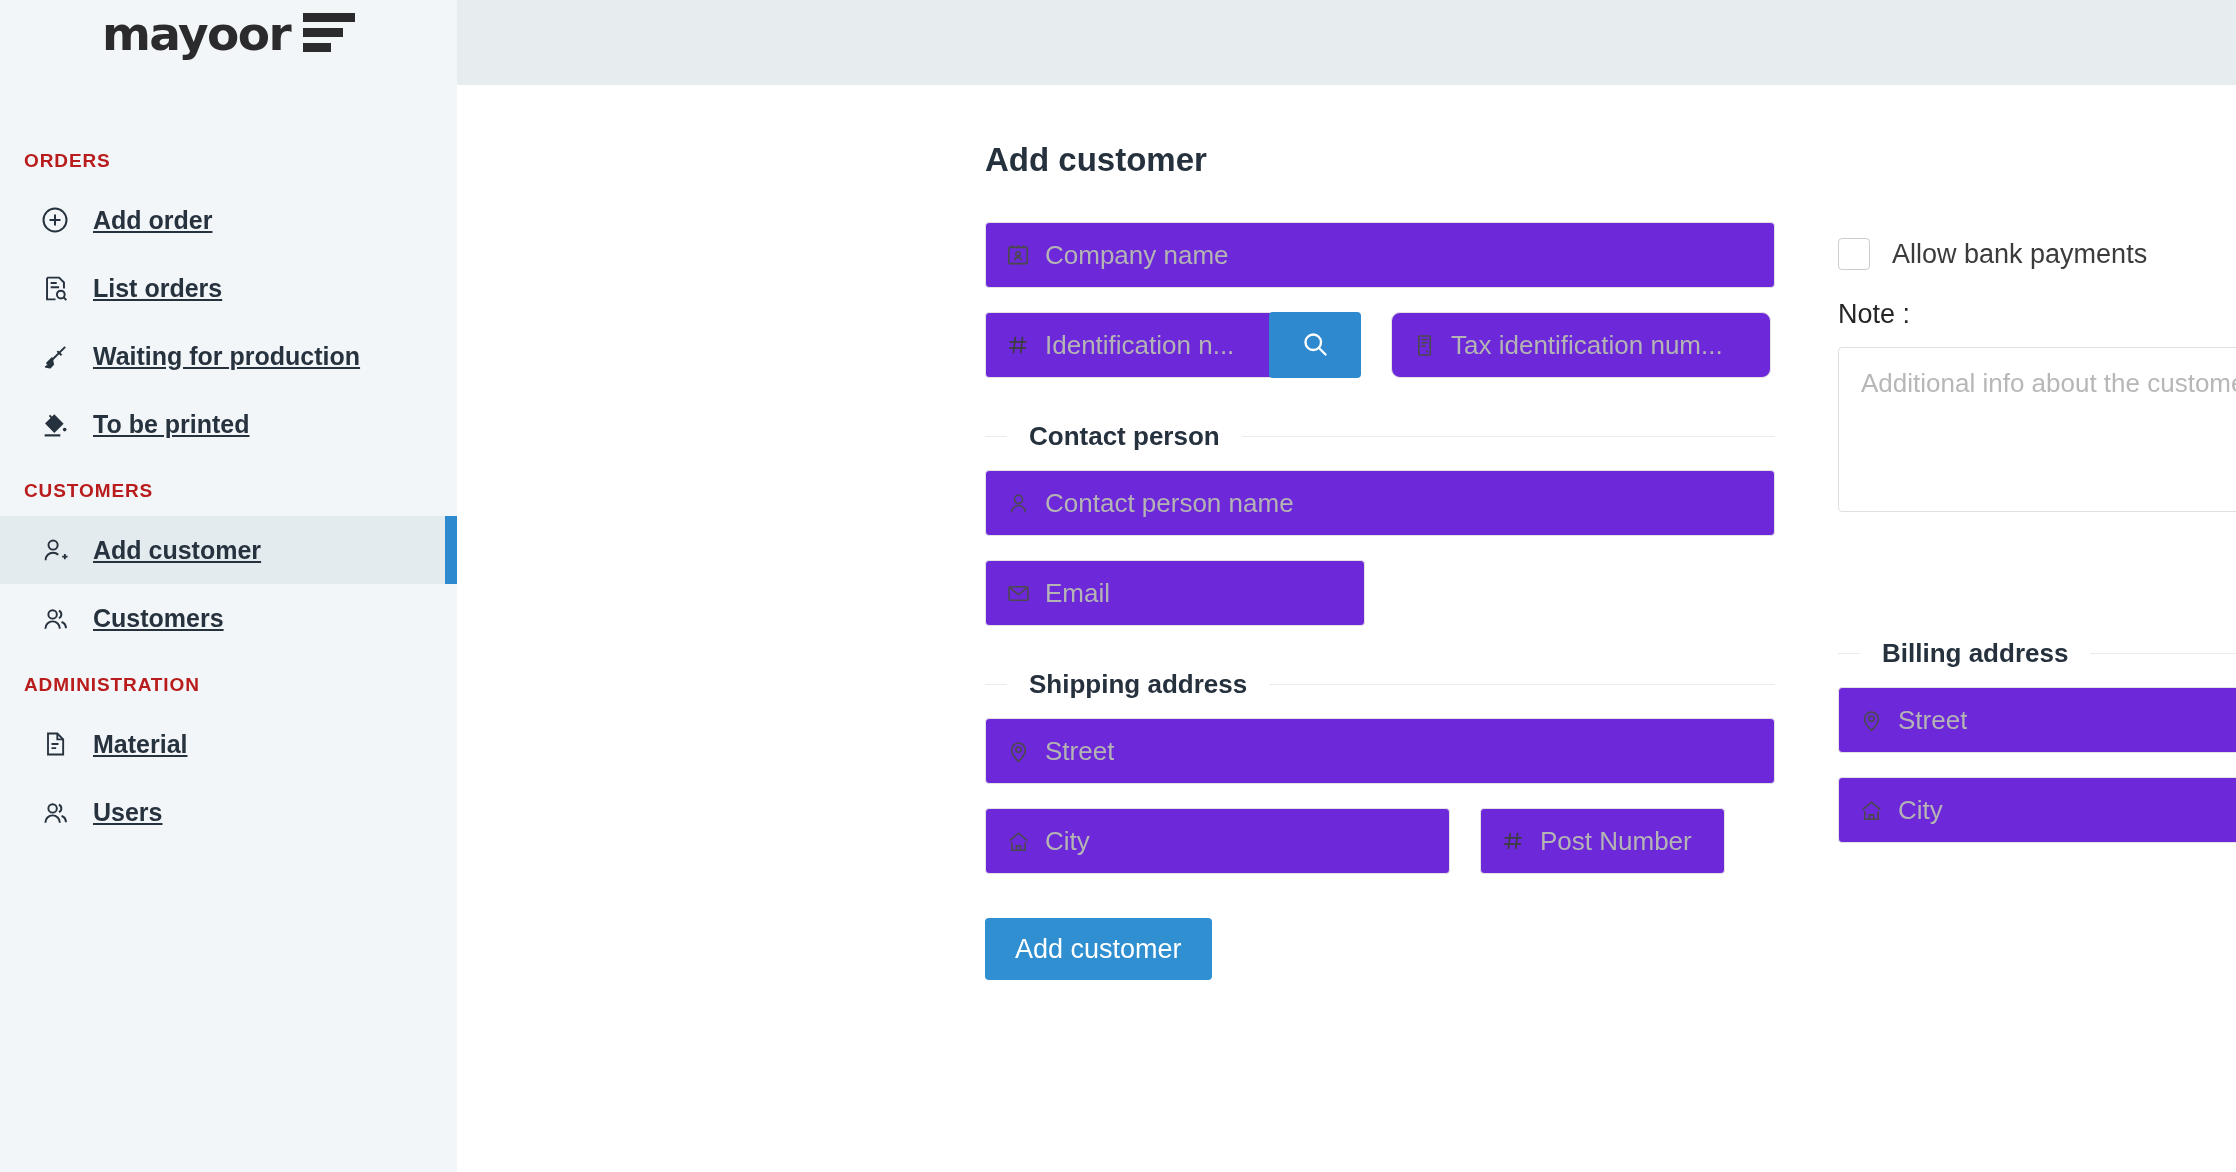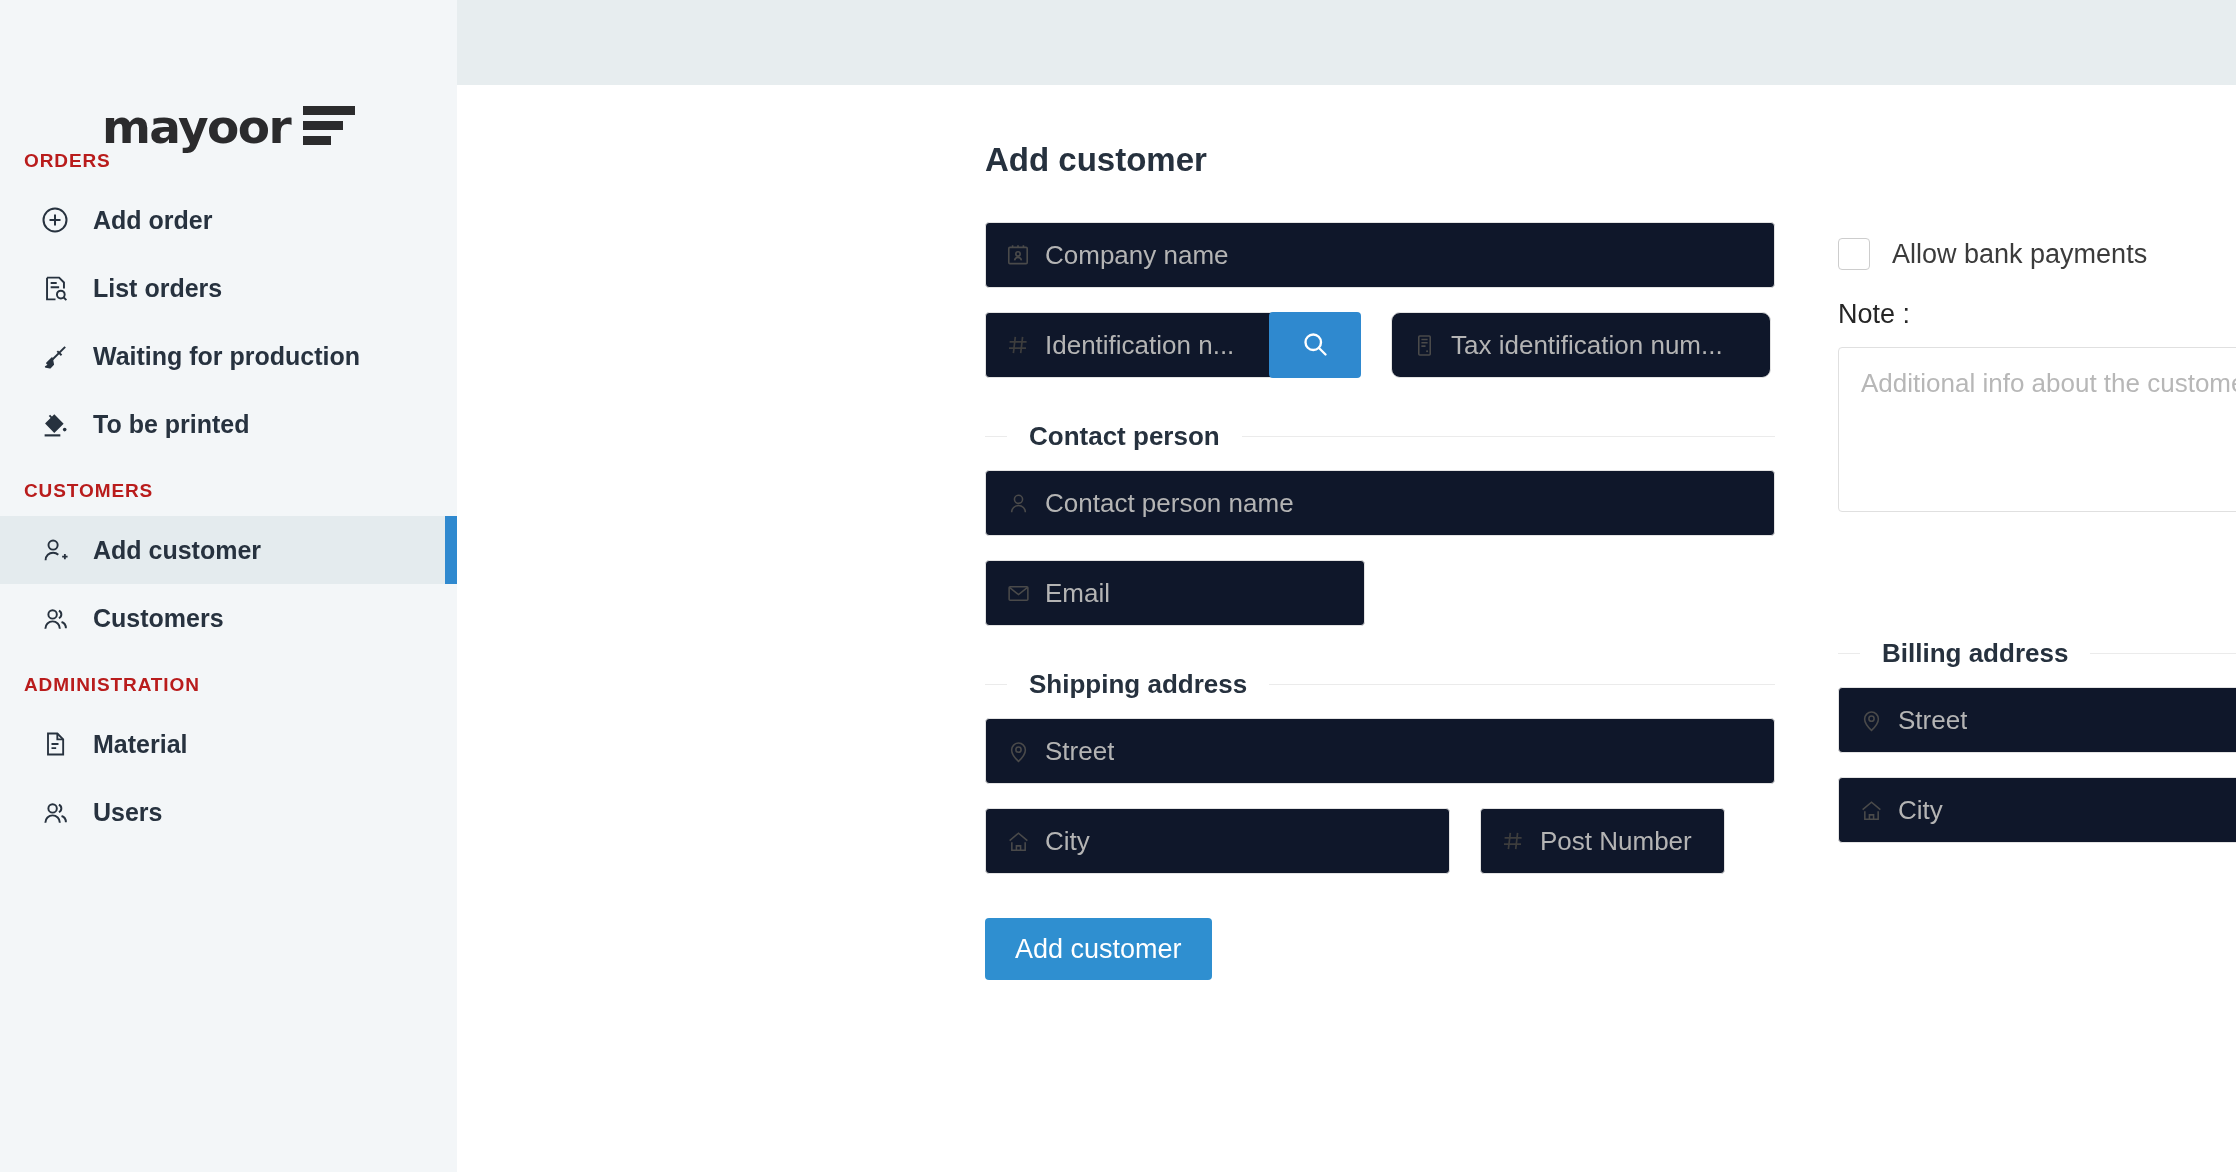--- a/index.html
+++ b/index.html
@@ -13,22 +13,22 @@
 
   
   .sidebar {
     width: 457px; height: 1172px; flex: 0 0 457px;
     background: #f3f6f8;
     position: relative;
     overflow: hidden;
   }
   .logo-wrap {
     height: 150px;
-    display: flex; align-items: flex-end; justify-content: center;
-    padding-top: 28px;
+    display: flex; align-items: flex-start; justify-content: center;
+    padding-top: 10px;
   }
   .logo { display: flex; align-items: center; gap: 13px; }
   .logo-text {
     font-size: 47px; font-weight: bold; letter-spacing: -1.6px;
     color: #2b2b2d; line-height: 1;
     font-family: "DejaVu Sans", sans-serif;
   }
   .logo-bars { display: flex; flex-direction: column; gap: 6px; padding-bottom: 3px; }
   .logo-bars i { display: block; height: 9px; background: #2b2b2d; border-radius: 0; }
   .logo-bars i:nth-child(1) { width: 52px; }
@@ -39,20 +39,21 @@
     font-size: 19px; font-weight: bold; letter-spacing: 0.9px;
     color: #b91c1c; padding: 0 0 0 24px; margin-bottom: 14px;
   }
   .nav-group { margin-bottom: 6px; }
   .nav-item {
     display: flex; align-items: center; gap: 23px;
     height: 68px; padding-left: 40px;
     color: #27323f; font-size: 25px; font-weight: bold;
     position: relative; cursor: pointer;
     white-space: nowrap;
+    text-decoration: underline;
   }
   .nav-item.active { background: #e4ebee; }
   .nav-item.active::after {
     content: ""; position: absolute; right: 0; top: 0;
     width: 12px; height: 100%; background: #2f89cf;
   }
   .nav-item .ico { width: 30px; height: 30px; display:flex; align-items:center; justify-content:center; flex:0 0 30px; }
   .nav-item .ico svg { display: block; }
 
   
@@ -71,21 +72,21 @@
 
   .form-grid {
     display: flex; gap: 0; margin-top: 43px; padding-left: 528px; padding-right: 80px;
   }
   .col-left { width: 790px; flex: 0 0 790px; }
   .col-right { width: 790px; flex: 0 0 790px; margin-left: 63px; }
 
   
   .field {
     height: 66px; border: 1px solid #e3e3e3; border-radius: 4px;
-    background: #0f172a; display: flex; align-items: center;
+    background: #6d28d9; display: flex; align-items: center;
     padding: 0 18px; gap: 13px;
   }
   .field .f-ico { width: 28px; height: 28px; flex: 0 0 28px; display: flex; align-items: center; justify-content: center; }
   .field .ph { color: #b4b4b4; font-size: 26px; white-space: nowrap; overflow: hidden; text-overflow: ellipsis; }
   .row { display: flex; gap: 30px; margin-top: 24px; }
   .row.tight { gap: 0; }
 
   .search-btn {
     width: 92px; height: 66px; background: #2f89cf;
     border: none; border-radius: 4px;

